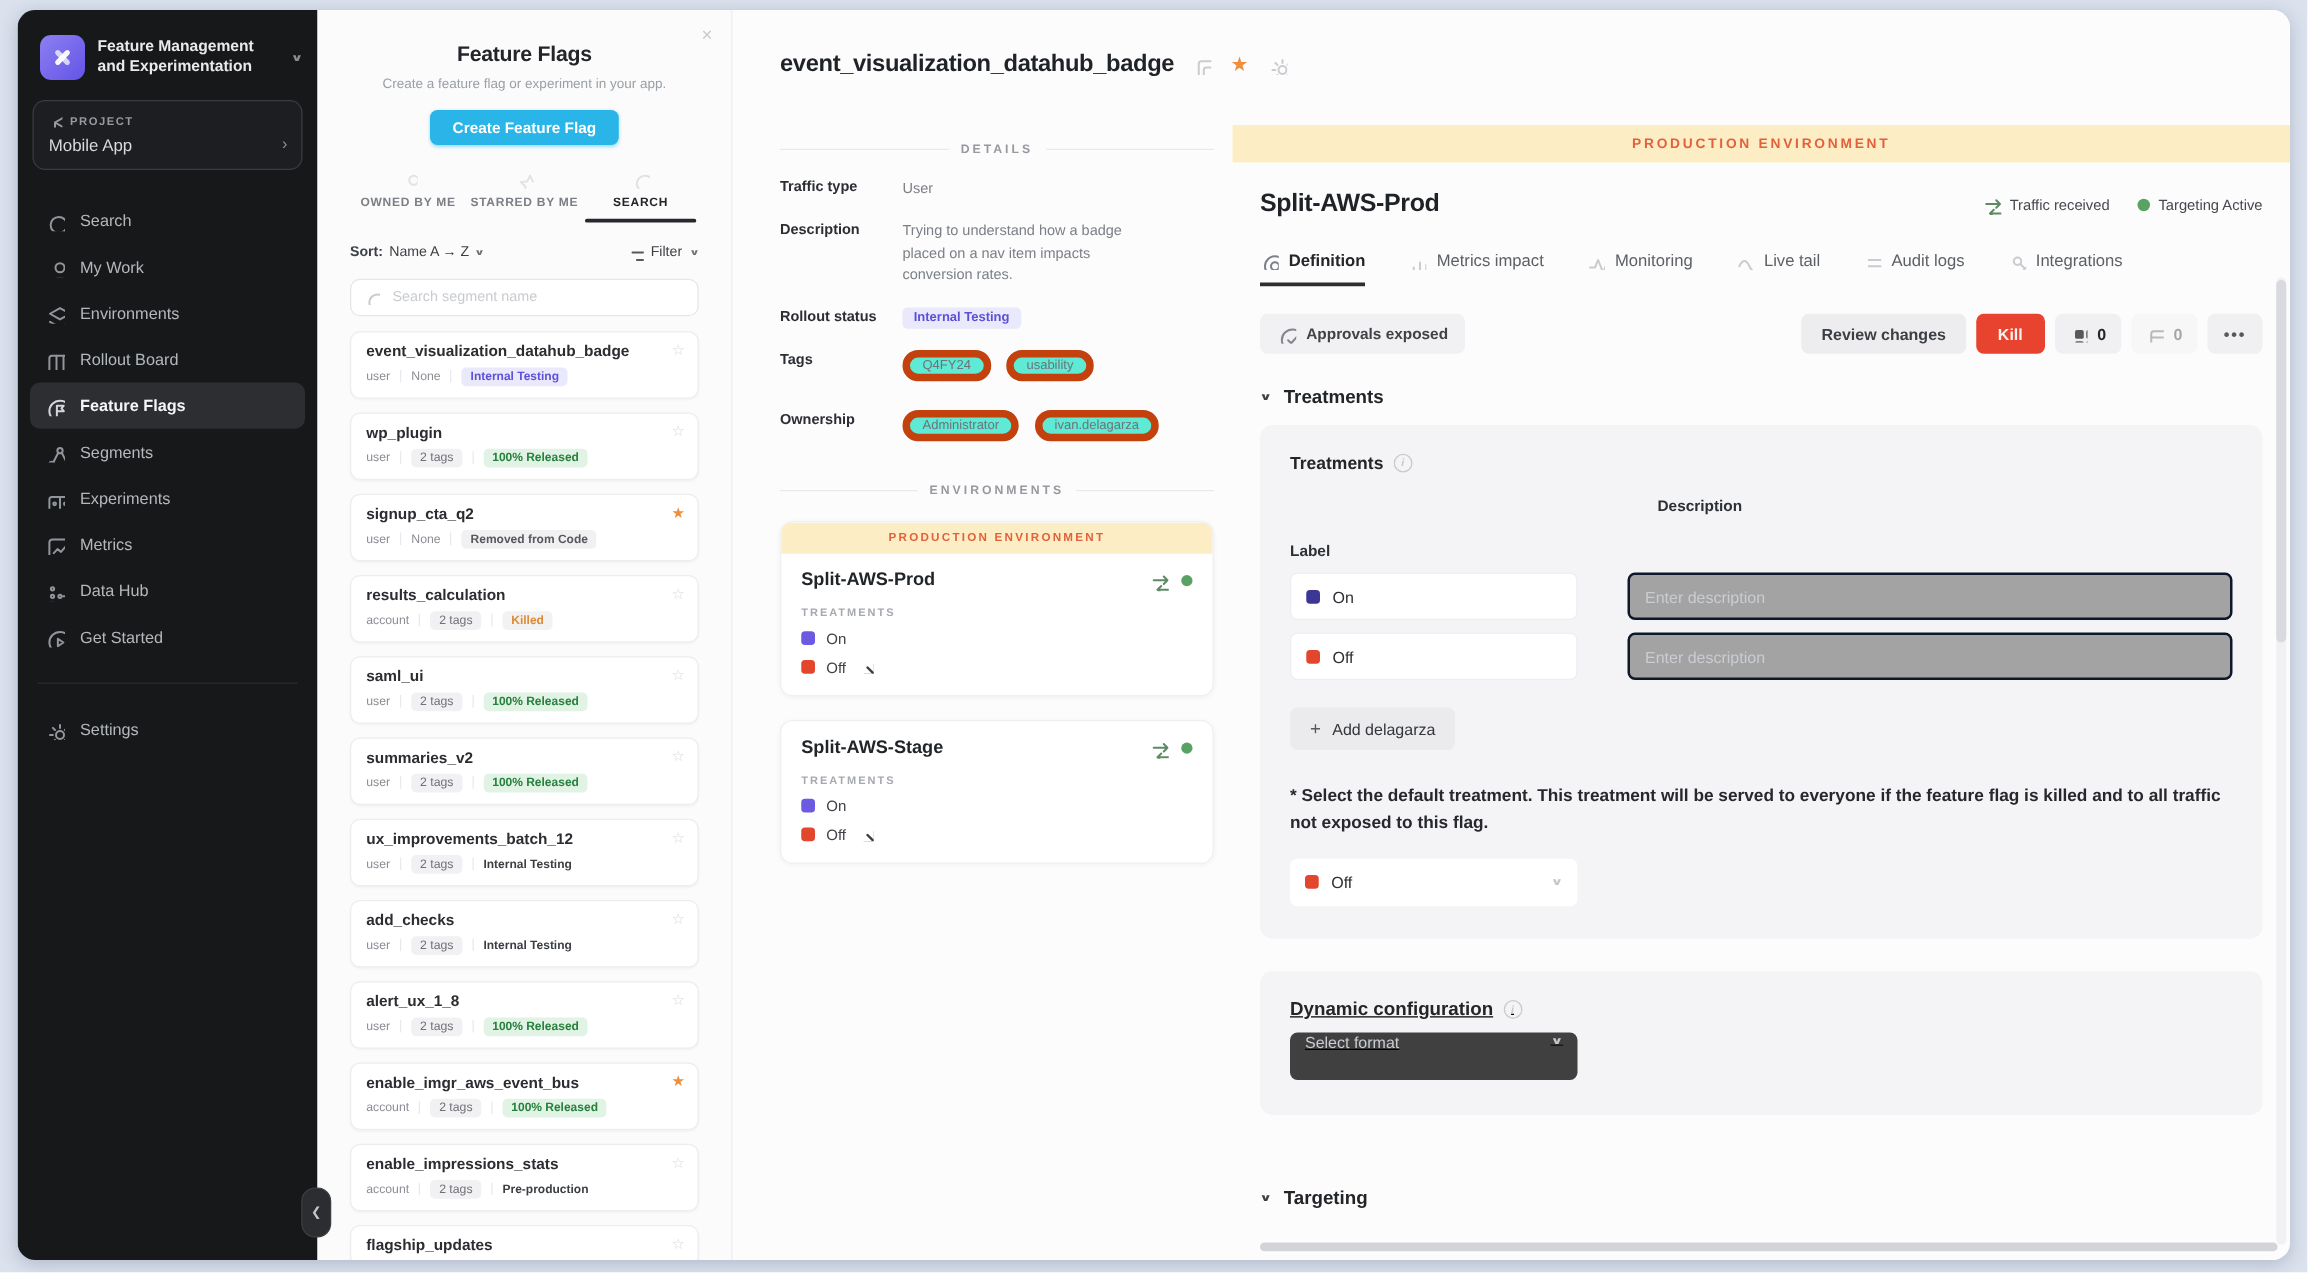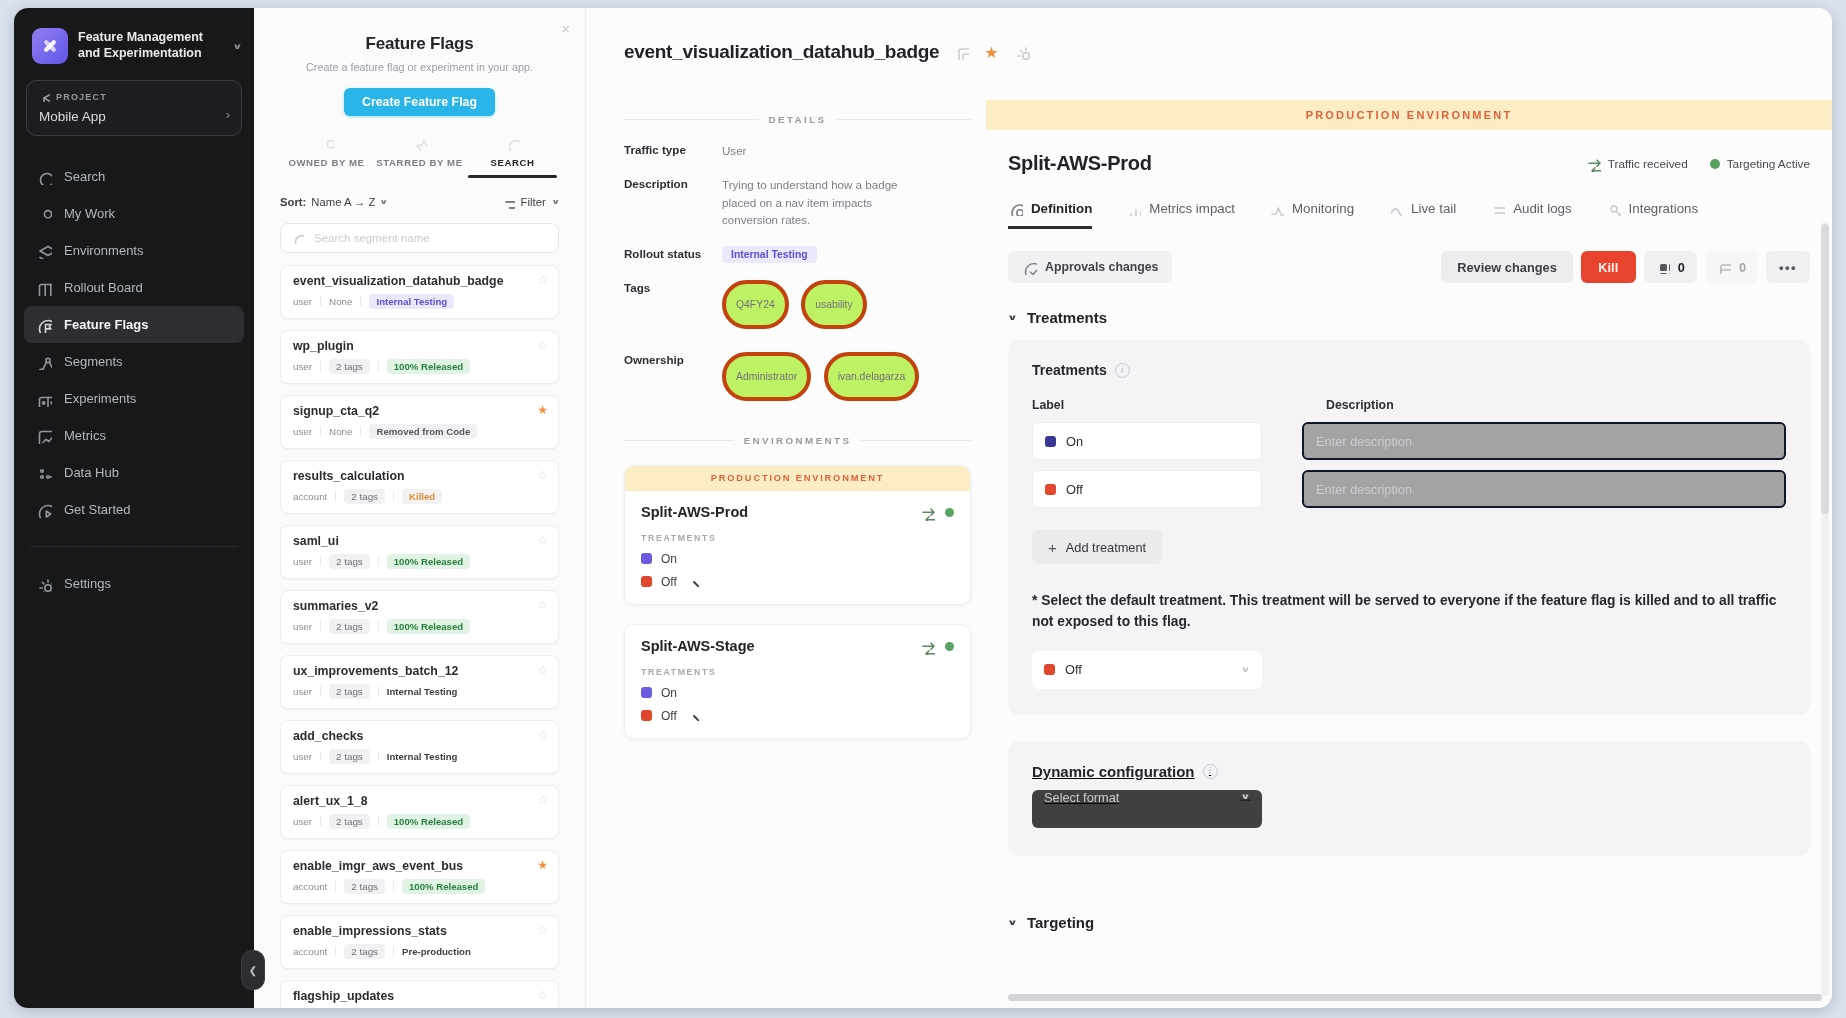--- a/index.html
+++ b/index.html
@@ -74,21 +74,21 @@
 
   
   .summary{width:400px;flex-shrink:0;box-sizing:border-box;padding:10px 15px 0 38px;}
   .sec-heading{display:flex;align-items:center;gap:10px;margin-top:8px;}
   .sec-line{flex:1;height:1px;background:#e8e9eb;}
   .sec-text{font-size:9.8px;letter-spacing:2.4px;font-weight:700;color:#97999f;}
   .field{display:flex;margin-top:17px;align-items:flex-start;}
   .field-label{width:98px;flex-shrink:0;font-size:11.6px;font-weight:700;color:#2c2e33;padding-top:1px;}
   .field-value{font-size:11.6px;color:#7c8086;line-height:1.5;max-width:200px;}
   .rollout-badge{font-size:10.4px;padding:3px 9px;}
-  .pill-tag{display:inline-block;border:4px solid #c2410c;background:#bef264;color:#6f7278;border-radius:999px;padding:15px 10px;font-size:10.4px;margin:0 8px 6px 0;}
+  .pill-tag{display:inline-block;border:6px solid #c2410c;background:#5eead4;color:#6f7278;border-radius:999px;padding:1px 10px;font-size:10.4px;margin:0 8px 6px 0;}
   .env-card{margin-top:19px;background:#fff;border:1px solid #eef0f2;border-radius:10px;box-shadow:0 1px 4px rgba(25,30,40,.05);overflow:hidden;}
   .env-band{height:25px;background:var(--banner-bg);color:var(--banner-text);font-size:9.3px;font-weight:700;letter-spacing:1.8px;display:flex;align-items:center;justify-content:center;}
   .env-body{padding:13px 16px 15px;}
   .env-title-row{display:flex;align-items:center;}
   .env-name{font-size:14.5px;font-weight:700;color:#222528;}
   .env-icons{margin-left:auto;display:flex;align-items:center;gap:10px;}
   .traffic-ic{color:#5c8a62;width:17px;height:17px;}
   .green-dot{width:9px;height:9px;border-radius:50%;background:var(--dot-green);}
   .env-treat-label{margin-top:12px;font-size:8.8px;letter-spacing:1.6px;color:#a6a9ae;font-weight:600;}
   .treat-row{display:flex;align-items:center;gap:9px;margin-top:9px;font-size:12px;color:#3e4146;}
@@ -122,21 +122,21 @@
   .btn.count .cnt-ic{color:#55585d;}
   .btn.count.disabled{opacity:.4;cursor:default;}
   .btn.more{background:#f0f0f2;color:#55585d;width:44px;font-weight:700;letter-spacing:1.5px;font-size:13px;}
   .section-head{display:flex;align-items:center;gap:10px;margin-top:26px;font-size:15px;font-weight:700;color:#222528;cursor:pointer;}
   .section-head .chev{font-size:11px;color:#3c3f44;}
   .t-card{margin-top:14px;background:#f4f4f6;border-radius:10px;padding:22px 24px 26px;}
   .tc-title-row{display:flex;align-items:center;gap:8px;font-size:14px;font-weight:700;color:#232528;}
   .info-i{width:13px;height:13px;border-radius:50%;border:1.4px solid #c6c9ce;color:#c6c9ce;display:inline-flex;align-items:center;justify-content:center;font-size:8.5px;font-weight:700;font-style:italic;}
   .info-i::before{content:"i";}
   .tc-cols{display:flex;margin-top:20px;font-size:12.3px;font-weight:700;color:#2c2f34;}
-  .tc-cols .col-a{width:294px;}
+  .tc-cols .col-a{width:294px;margin-top:36px;}
   .tc-row{display:flex;margin-top:10px;align-items:center;}
   .inp-label{width:230px;height:38px;margin-right:40px;background:#fff;border:1px solid #ededef;border-radius:6px;display:flex;align-items:center;gap:10px;padding:0 12px;box-sizing:border-box;font-size:12.8px;color:#2b2e32;flex-shrink:0;}
   .inp-desc{flex:1;height:38px;background:#a3a3a3;border:2px solid #0f172a;border-radius:6px;box-sizing:border-box;padding:0 12px;font-size:12.8px;color:#2b2e32;font-family:inherit;outline:none;}
   .inp-desc::placeholder{color:#c9ccd1;}
   .add-btn{margin-top:22px;height:34px;display:inline-flex;align-items:center;gap:9px;background:#ebebed;border:none;border-radius:6px;padding:0 16px;font-size:12.8px;color:#33363b;font-family:inherit;cursor:pointer;}
   .add-btn .plus{color:#55585c;font-size:15px;font-weight:400;}
   .tc-note{margin-top:26px;font-size:13.8px;font-weight:700;color:#26282d;line-height:1.55;max-width:750px;}
   .def-select{margin-top:18px;width:230px;height:38px;background:#fff;border-radius:6px;display:flex;align-items:center;gap:10px;padding:0 12px;box-sizing:border-box;font-size:12.8px;color:#2b2e32;position:relative;cursor:pointer;}
   .sel-chev{margin-left:auto;color:#c4c7cc;font-size:11px;}
   .dyn-card{margin-top:26px;background:#f4f4f6;border-radius:10px;padding:22px 24px 28px;text-decoration:underline;}
@@ -629,21 +629,21 @@
               <span>Integrations</span>
             </div>
           </div>
 
           <div class="ep-actions">
             <span class="pill-btn">
               <svg class="ic ap-ic">
                     <circle cx="12" cy="12" r="8.5"></circle>
                     <path d="M8.5 12.2l2.4 2.4 4.6-5"></path>
                   </svg>
-              <span>Approvals changes</span>
+              <span>Approvals exposed</span>
             </span>
             <span class="right-btns">
               <button class="btn review">Review changes</button>
               <button class="btn kill">Kill</button>
               <button class="btn count">
                 <svg class="ic cnt-ic" style="width:14px;height:14px">
                       <rect x="4" y="4" width="7" height="7" rx="1.5" fill="currentColor" stroke="none"></rect>
                       <rect x="13" y="4" width="7" height="7" rx="1.5" fill="currentColor" stroke="none"></rect>
                       <rect x="4" y="13" width="7" height="7" rx="1.5" fill="currentColor" stroke="none"></rect>
                       <rect x="13" y="13" width="7" height="7" rx="1.5" fill="currentColor" stroke="none"></rect>
@@ -684,21 +684,21 @@
             </div>
             <div class="tc-row">
               <span class="inp-label">
                 <span class="sq off"></span>
                 <span>Off</span>
               </span>
               <input class="inp-desc" placeholder="Enter description" style="">
             </div>
             <button class="add-btn">
               <span class="plus">+</span>
-              <span>Add treatment</span>
+              <span>Add delagarza</span>
             </button>
             <div class="tc-note">* Select the default treatment. This treatment will be served to everyone if the feature flag is killed and to all traffic not exposed to this flag.</div>
             <div class="def-select">
               <span class="sq off"></span>
               <span>Off</span>
               <span class="sel-chev chev">∨</span>
             </div>
           </div>
 
           <div class="dyn-card">

